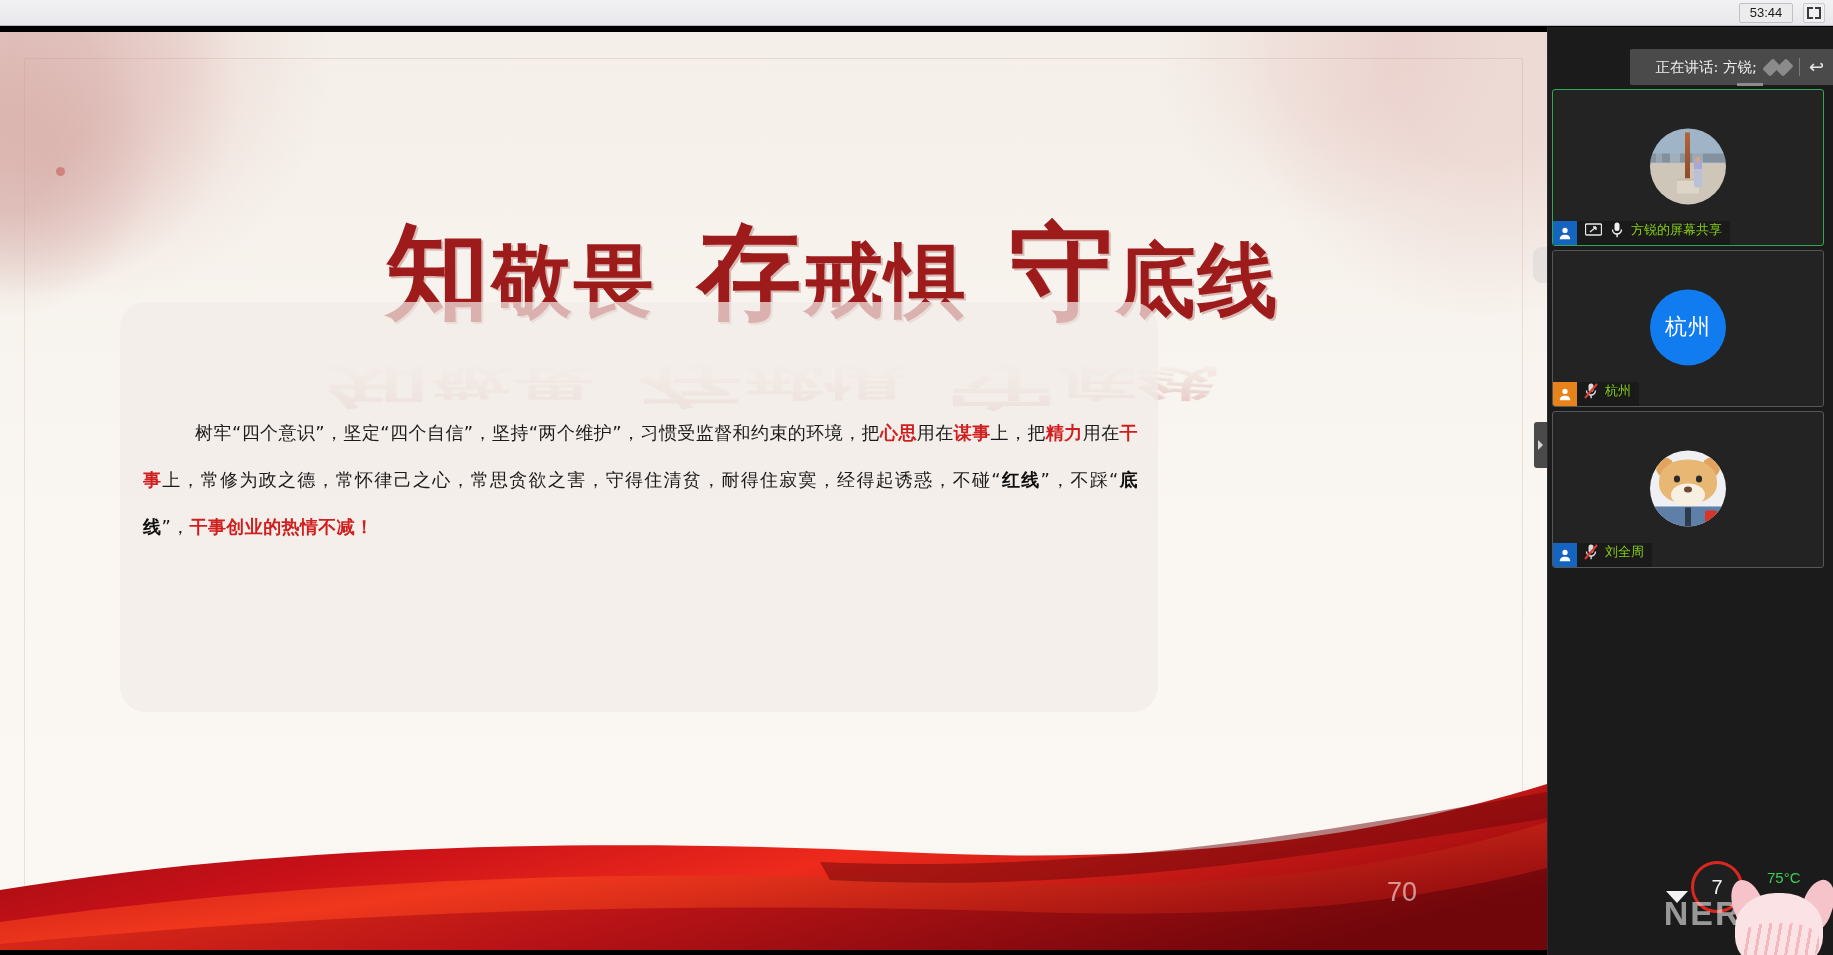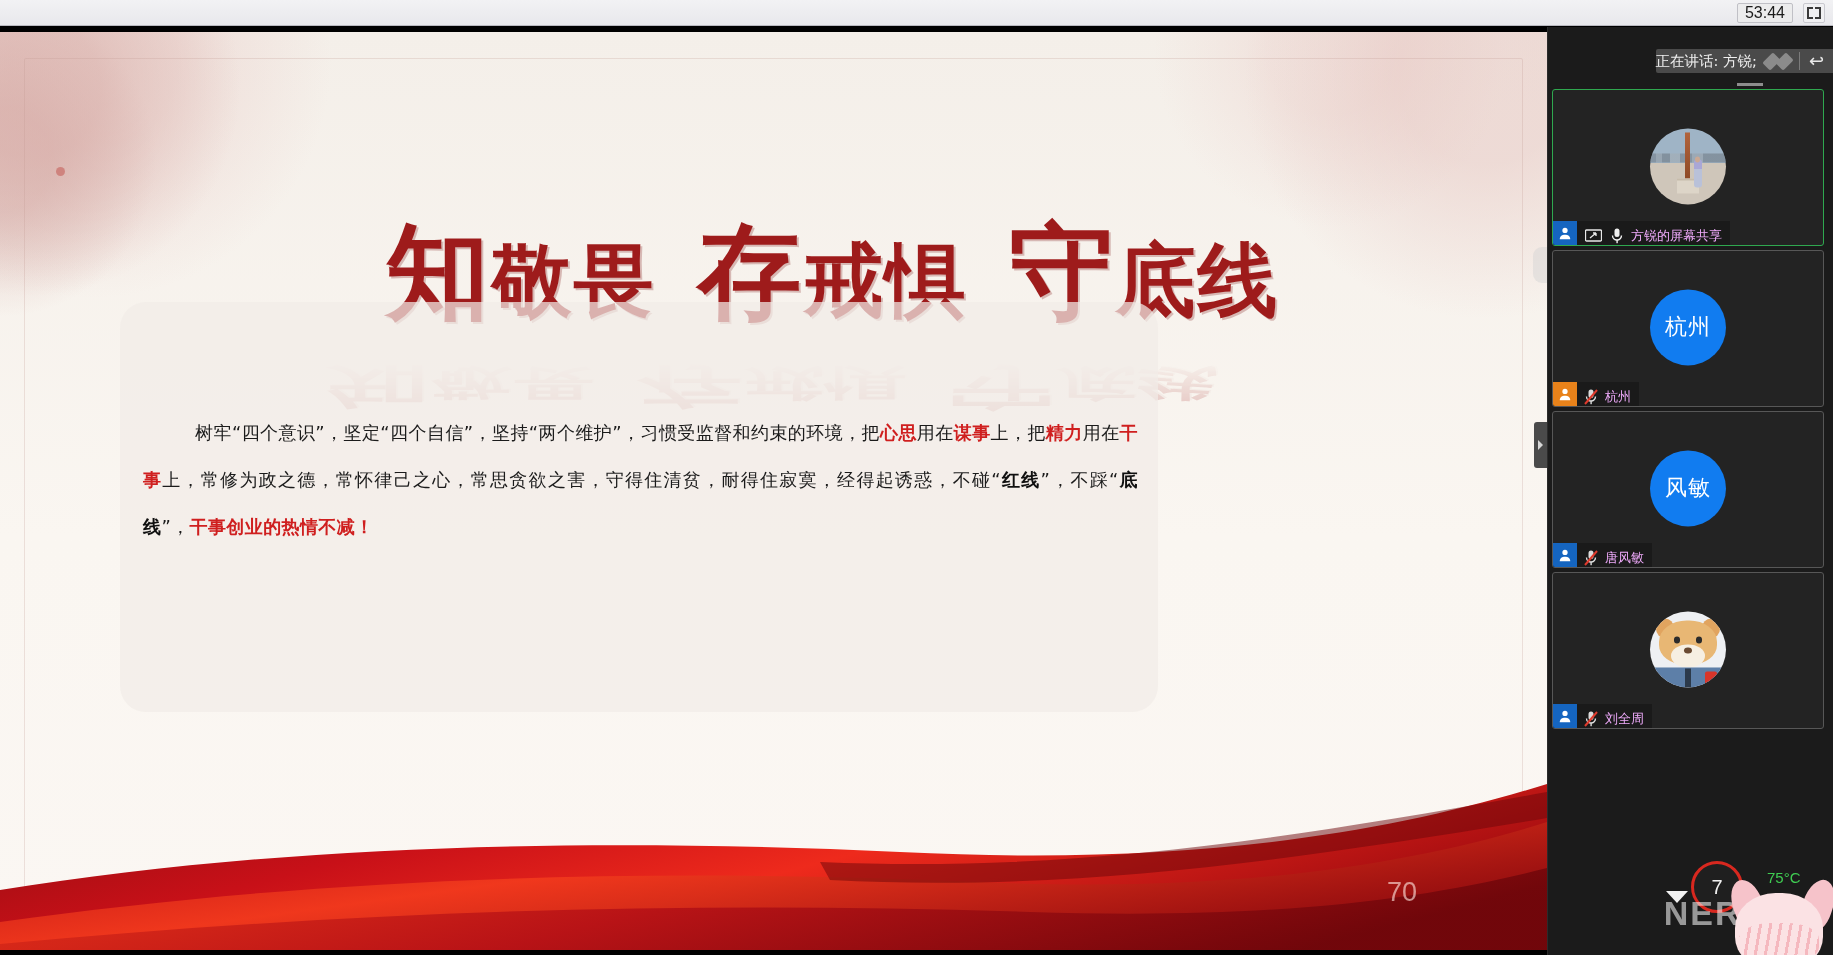--- a/index.html
+++ b/index.html
@@ -16,21 +16,21 @@
   .topbar {
     position: absolute; left: 0; top: 0; width: 1833px; height: 26px;
     background: linear-gradient(#f2f2f4, #e8e8ec);
     border-bottom: 1px solid #b9b9c0;
     display: flex; align-items: center; justify-content: flex-end;
     padding-right: 8px; gap: 10px;
   }
   .timer-pill {
     min-width: 54px; height: 20px; padding: 0 7px;
     background: #ececed; border: 1px solid #c0c0c6; border-radius: 2px;
-    font-size: 16px; color: #1b1b1b; line-height: 18px; text-align: center;
+    font-size: 13px; color: #1b1b1b; line-height: 18px; text-align: center;
     font-family: "Liberation Sans", sans-serif;
   }
   .fs-btn {
     width: 22px; height: 20px; border: 1px solid #c9c9cf; border-radius: 2px;
     background: #f0f0f2; position: relative;
   }
   .fs-btn i {
     position: absolute; width: 6px; height: 6px; border: 2px solid #3a3a3a;
   }
   .fs-btn i.tl { left: 3px; top: 3px; border-right: 0; border-bottom: 0; }
@@ -133,24 +133,24 @@
     background: rgba(210,210,210,.45); border-radius: 9px 0 0 9px;
   }
 
   
   .rail {
     position: absolute; left: 1547px; top: 27px; width: 286px; height: 928px;
     background: #1b1b1b;
     border-left: 1px solid #2b2b2b;
   }
   .speaking-banner {
-    position: absolute; right: 0; top: 22px; height: 24px;
+    position: absolute; right: 0; top: 22px; height: 36px;
     background: #4a4a4a; color: #f0f0f0;
     display: flex; align-items: center; gap: 9px;
-    padding: 0 9px 0 0;
+    padding: 0 9px 0 26px;
     font-size: 14.5px;
     font-family: "DejaVu Sans", sans-serif;
     border-radius: 2px 0 0 2px;
   }
   .speaking-banner .wave { display: flex; gap: 2px; align-items: flex-end; }
   .speaking-banner .wave b {
     display: block; width: 11px; height: 15px; background: #8b8b8b;
     transform: rotate(45deg); border-radius: 2px;
   }
   .speaking-banner .divider { width: 1px; height: 18px; background: #7b7b7b; }
@@ -236,23 +236,23 @@
   .av-cheetah .uniform { position:absolute; left:4%; bottom:0; width:92%; height:26%;
      background:#5d7fa8; }
   .av-cheetah .tie { position:absolute; left:46%; bottom:0; width:8%; height:24%;
      background:#2c3a4b; }
   .av-cheetah .badge { position:absolute; right:12%; bottom:2%; width:16%; height:18%;
      background:#d8352a; border-radius:2px; }
 
   .tile-label {
     position: absolute; left: 0; bottom: 0; height: 24px;
     background: rgba(25,25,25,0.88);
-    display: flex; align-items: flex-end; gap: 6px;
+    display: flex; align-items: flex-start; gap: 6px;
     padding: 0 8px 0 0;
-    font-size: 13px; color: #f0abfc;
+    font-size: 13px; color: #84cc16;
     font-family: Liberation Sans, sans-serif;
   }
   .tile-label.plain { background: rgba(20,20,20,0.9); padding-left: 8px; }
   .pip-person {
     width: 24px; height: 24px; background: #1565c0;
     display: flex; align-items: center; justify-content: center;
   }
   .pip-person.orange { background: #e8821a; }
   .pip-person svg { width: 14px; height: 14px; fill: #fff; }
   .pip-share {
@@ -448,40 +448,20 @@
                 <rect x="5.5" y="1.5" width="5" height="8.5" rx="2.5" fill="#dcdcdc"></rect>
                 <path d="M3.5 8.5a4.5 4.5 0 0 0 9 0" stroke="#dcdcdc" stroke-width="1.4" fill="none"></path>
                 <rect x="7.4" y="13" width="1.4" height="3.2" fill="#dcdcdc"></rect>
                 <path d="M2 16 L14 2" stroke="#e03b2d" stroke-width="2"></path>
               </svg>
           </span>
           <span>杭州</span>
         </div>
       </div>
 
-      <div class="tile">
-        <div class="avatar initials">风敏</div>
-        <div class="tile-label">
-          <span class="pip-person">
-            <svg viewBox="0 0 16 16">
-                <circle cx="8" cy="5" r="3"></circle>
-                <path d="M2 15c0-3.3 2.7-5 6-5s6 1.7 6 5z"></path>
-              </svg>
-          </span>
-          <span class="mic">
-            <svg viewBox="0 0 16 18">
-                <rect x="5.5" y="1.5" width="5" height="8.5" rx="2.5" fill="#dcdcdc"></rect>
-                <path d="M3.5 8.5a4.5 4.5 0 0 0 9 0" stroke="#dcdcdc" stroke-width="1.4" fill="none"></path>
-                <rect x="7.4" y="13" width="1.4" height="3.2" fill="#dcdcdc"></rect>
-                <path d="M2 16 L14 2" stroke="#e03b2d" stroke-width="2"></path>
-              </svg>
-          </span>
-          <span>唐风敏</span>
-        </div>
-      </div>
 
       <div class="tile">
         <div class="avatar av-cheetah">
           <div class="earL"></div>
             <div class="earR"></div>
             <div class="head"></div>
           <div class="eyeL"></div>
             <div class="eyeR"></div>
           <div class="snout"></div>
             <div class="nose"></div>

